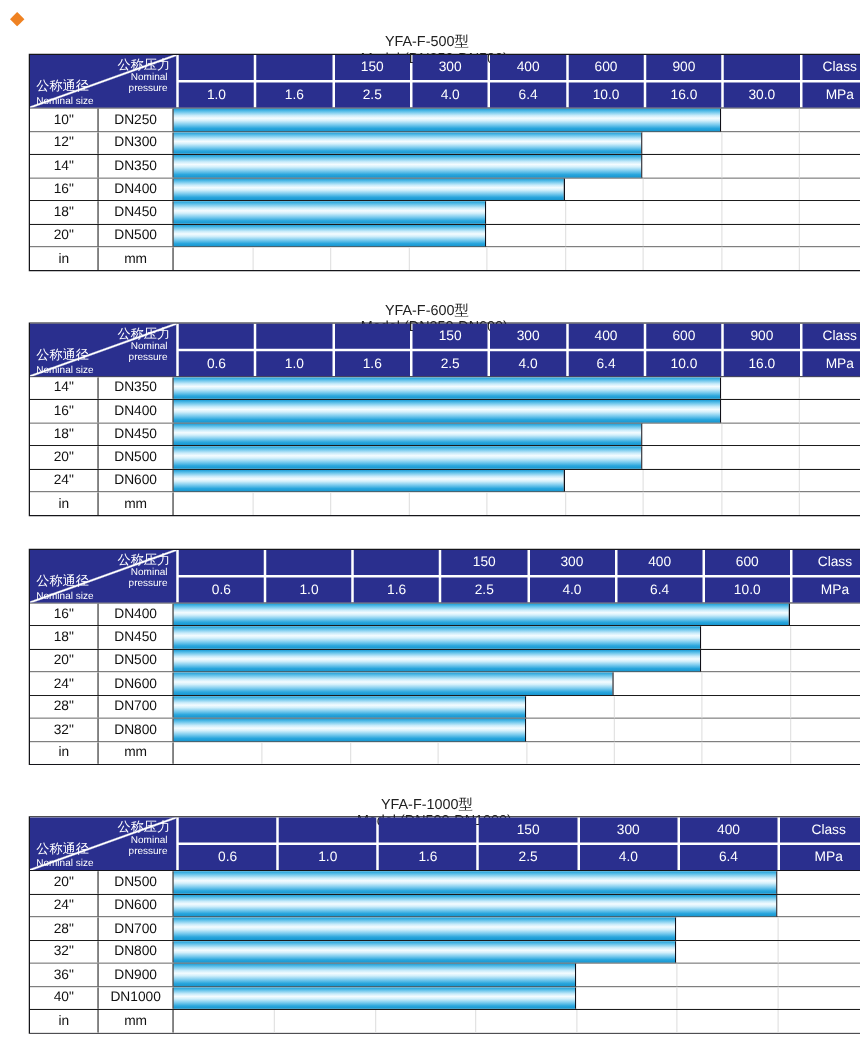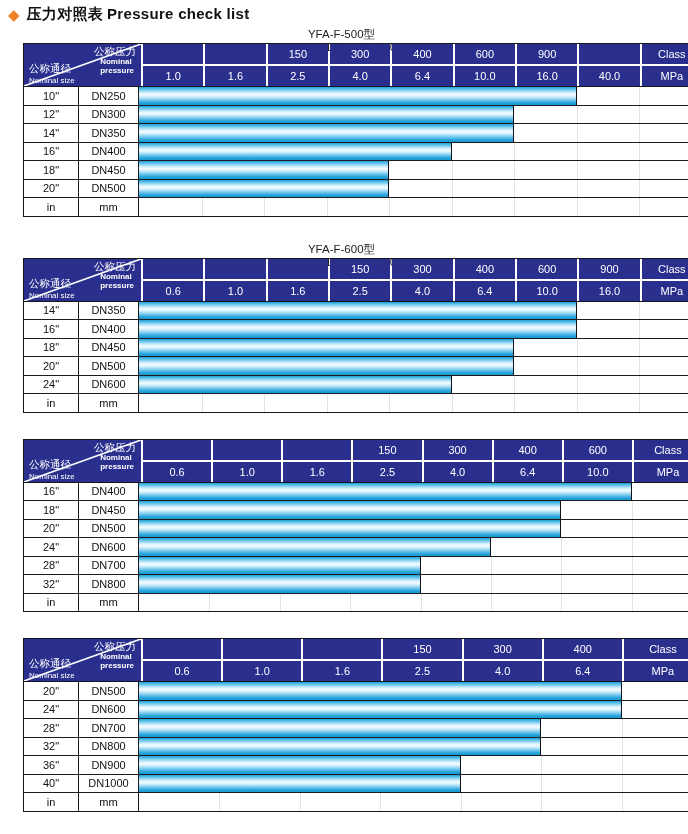--- a/index.html
+++ b/index.html
@@ -31,21 +31,21 @@
     display:flex;align-items:center;justify-content:center;
   }
   .diag{
     grid-row:1/3;grid-column:1/3;position:relative;justify-content:flex-start;
     background-color:#2a2f8e;
     background-image:linear-gradient(to bottom right,
       transparent calc(50% - 1.3px), #fff calc(50% - .3px),
       #fff calc(50% + .3px), transparent calc(50% + 1.3px));
   }
   .diag .zh-top{position:absolute;top:1px;right:5px;font-size:10.5px;}
-  .diag .en-top{position:absolute;top:13px;right:7px;font-size:8px;line-height:9px;text-align:left;font-weight:bold;}
+  .diag .en-top{position:absolute;top:13px;right:7px;font-size:8px;line-height:9px;text-align:right;}
   .diag .zh-bot{position:absolute;bottom:10px;left:5px;font-size:10.5px;}
   .diag .en-bot{position:absolute;bottom:1px;left:5px;font-size:8px;}
 
   
   .tbody{border-top:1px solid #15151a;}
   .brow{display:grid;height:17.5px;border-bottom:1px solid #1c1c1c;background:#fff;}
   .brow:last-child{border-bottom:none;}
   .cell-inch,.cell-dn{
     display:flex;align-items:center;justify-content:center;
     font-size:11px;color:#111;border-right:1px solid #1c1c1c;background:#fff;
@@ -58,21 +58,20 @@
   }
   .ecell{background:#fff;border-left:1px solid #e3e3e3;}
   .ecell.first{border-left:none;}
 </style>
 </head>
 <body>
 
 <div class="page">
   <div class="title-row">
     <span class="diamond">◆</span>
-    <span class="title-text"><span>压力对照表</span><span class="en">Pressure check list</span></span>
   </div>
   <div id="tables">
       <div class="table-block first">
         <div class="model-label">
           <div>YFA-F-500型</div>
           <div class="range">Model (DN250-DN500)</div>
         </div>
         <div class="ptable">
           <div class="thead" style="display: grid; grid-template-columns: 55px 60px repeat(9, 1fr);">
             <div class="hcell diag">
@@ -93,21 +92,21 @@
             <div class="hcell">900</div>
             <div class="hcell"></div>
             <div class="hcell">Class</div>
             <div class="hcell">1.0</div>
             <div class="hcell">1.6</div>
             <div class="hcell">2.5</div>
             <div class="hcell">4.0</div>
             <div class="hcell">6.4</div>
             <div class="hcell">10.0</div>
             <div class="hcell">16.0</div>
-            <div class="hcell">40.0</div>
+            <div class="hcell">30.0</div>
             <div class="hcell">MPa</div>
           </div>
           <div class="tbody">
             <div class="brow" style="grid-template-columns: 55px 60px repeat(9, 1fr);">
               <div class="cell-inch">10"</div>
               <div class="cell-dn">DN250</div>
               <div class="bar" style="grid-column: 3 / span 7;"></div>
               <div class="ecell first"></div>
               <div class="ecell"></div>
             </div>
@@ -348,20 +347,24 @@
               <div class="ecell"></div>
               <div class="ecell"></div>
               <div class="ecell"></div>
               <div class="ecell"></div>
               <div class="ecell"></div>
             </div>
           </div>
         </div>
       </div>
       <div class="table-block">
+        <div class="model-label">
+          <div>YFA-F-1000型</div>
+          <div class="range">Model (DN500-DN1000)</div>
+        </div>
         <div class="ptable">
           <div class="thead" style="display: grid; grid-template-columns: 55px 60px repeat(7, 1fr);">
             <div class="hcell diag">
               <div class="zh-top">公称压力</div>
               <div class="en-top">
                 <div>Nominal</div>
                 <div>pressure</div>
               </div>
               <div class="zh-bot">公称通径</div>
               <div class="en-bot">Nominal size</div>

